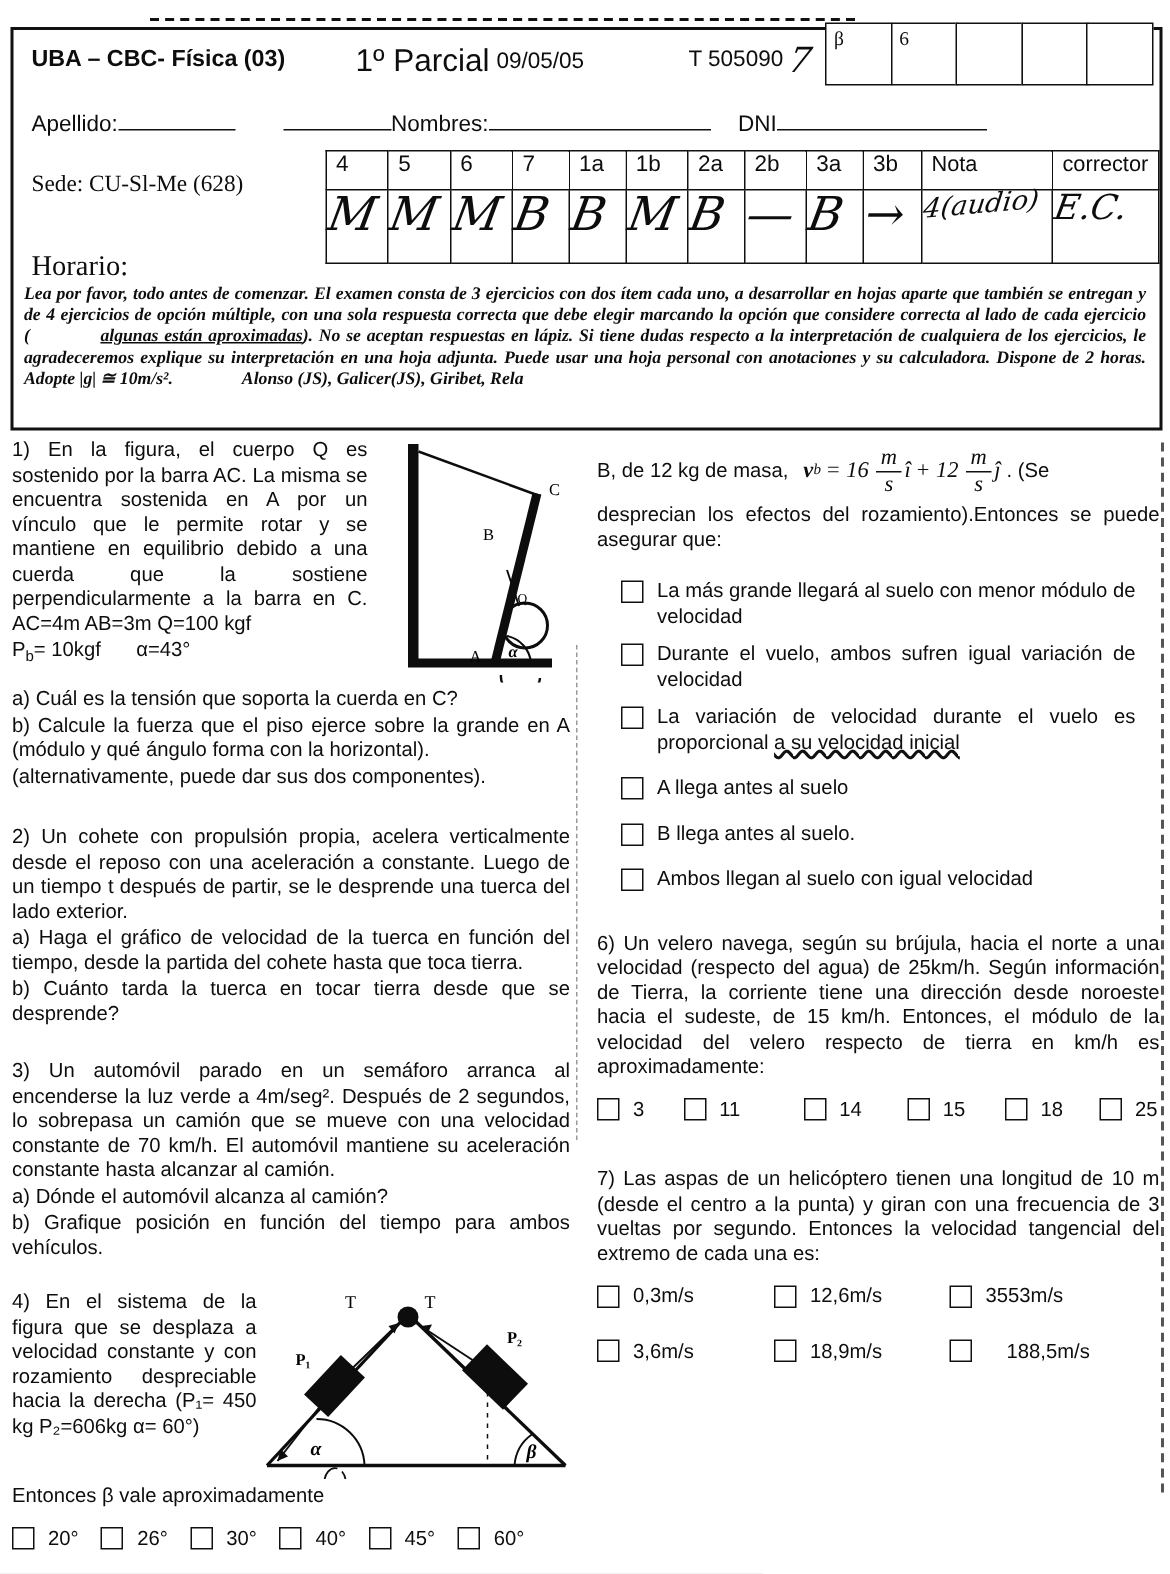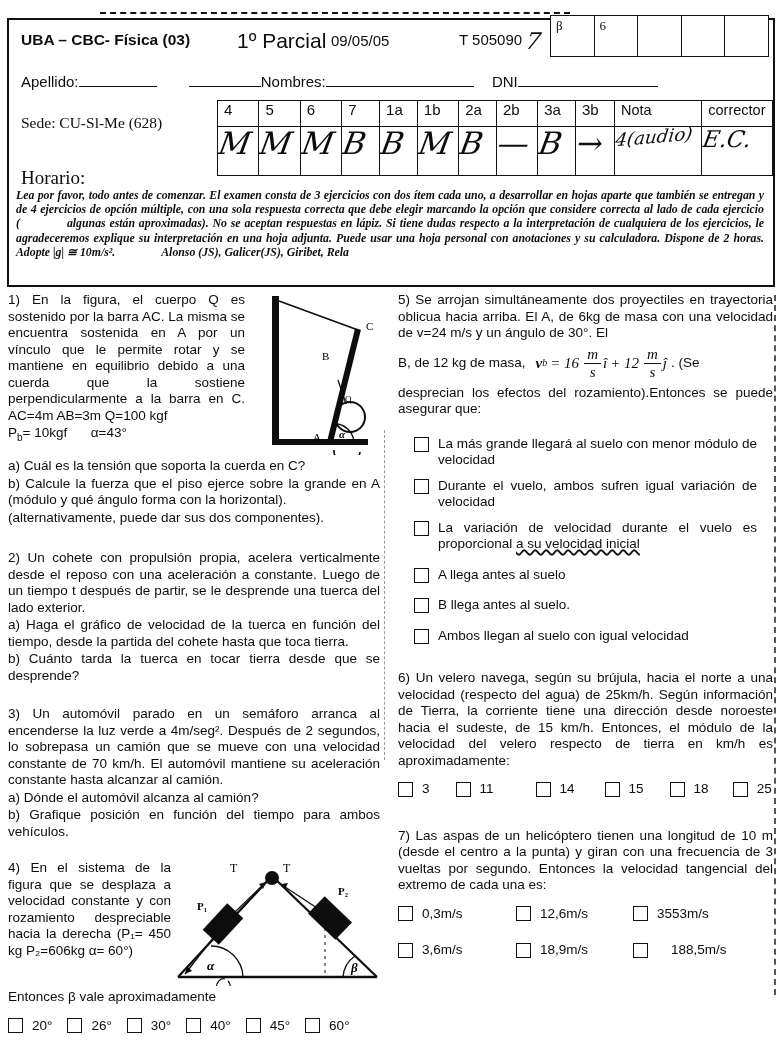--- a/index.html
+++ b/index.html
@@ -27,21 +27,21 @@
         background-size:60% 120%;background-repeat:no-repeat;background-position:40% 40%;}
   td.gh.wide{width:86px;background-image:none;font-size:14.5px;}
   td.gh.corr{width:68px;background-image:none;font-size:14.5px;}
   td.gv{height:46px;text-align:center;vertical-align:middle;}
   td.gv .hand{font-size:31px;line-height:1;}
   td.gv .hand.small{font-size:18px;transform:skewX(-12deg) rotate(-5deg);}
   td.gv .hand.sig{font-size:23px;}
   .instructions{position:absolute;top:168px;left:7px;width:748px;
         font-family:"Liberation Serif", serif;font-weight:bold;font-style:italic;
         font-size:11.8px;line-height:14.2px;text-align:justify;}
-  .instructions .u{padding-left:47px;}
+  .instructions .u{text-decoration:underline;padding-left:47px;}
   .instructions .authors{margin-left:46px;}
   .col{position:absolute;top:292px;text-align:justify;}
   .col-left{left:8px;width:372px;}
   .col-right{left:398px;width:375px;}
   .ex{margin-bottom:15px;}
   .qline{margin-top:1px;}
   .fig1{float:right;width:130px;height:163px;margin:0 0 2px 5px;}
   .fig4{float:right;width:205px;height:124px;margin:2px 0 2px 4px;}
   .clear{clear:both;}
   .cb{display:inline-block;width:13px;height:13px;border:1.7px solid #111;flex:none;margin-right:9px;background:#fff;}
@@ -235,21 +235,20 @@
             <span class="cb"></span>
             <span>60°</span>
           </span>
       </div>
     </div>
   </div>
 
   <div class="col col-right">
 
     <div class="ex">
-      <div>5) Se arrojan simultáneamente dos proyectiles en trayectoria oblicua hacia arriba. El A, de 6kg de masa con una velocidad de v=24 m/s y un ángulo de 30°. El</div>
       <div class="formula-line">
         <span>B, de 12 kg de masa,</span>
         <span class="math">
           <span style="font-weight:bold">v</span>
             <sub>b</sub>
           <span style="margin:0 3px">= 16</span>
           <span class="frac">
               <span class="num">m</span>
               <span class="den">s</span>
             </span>

